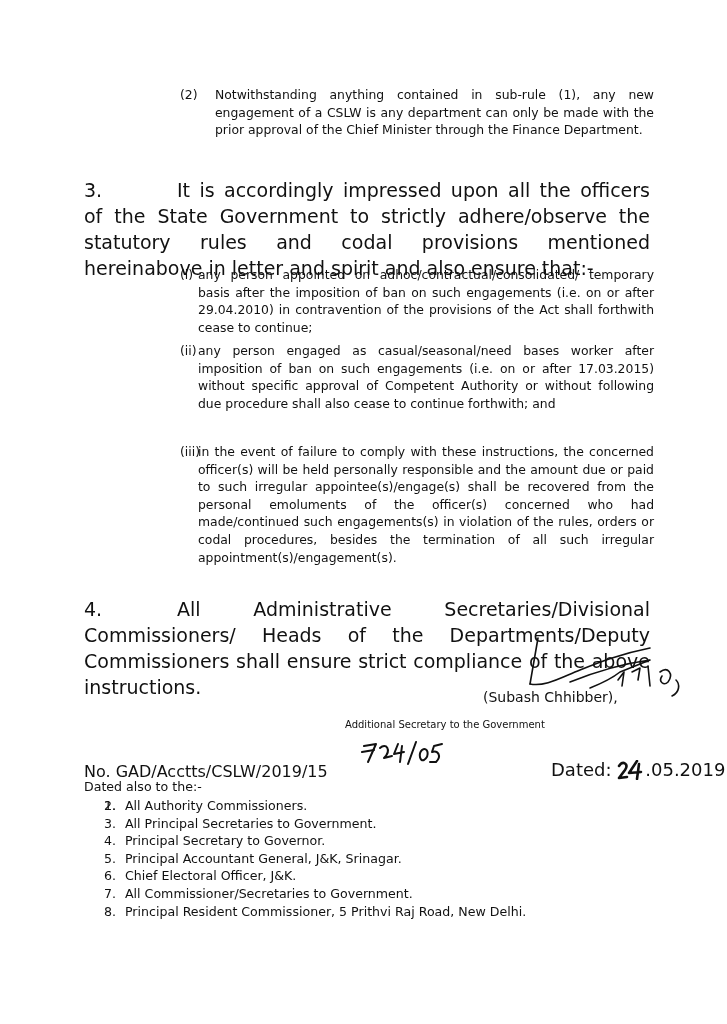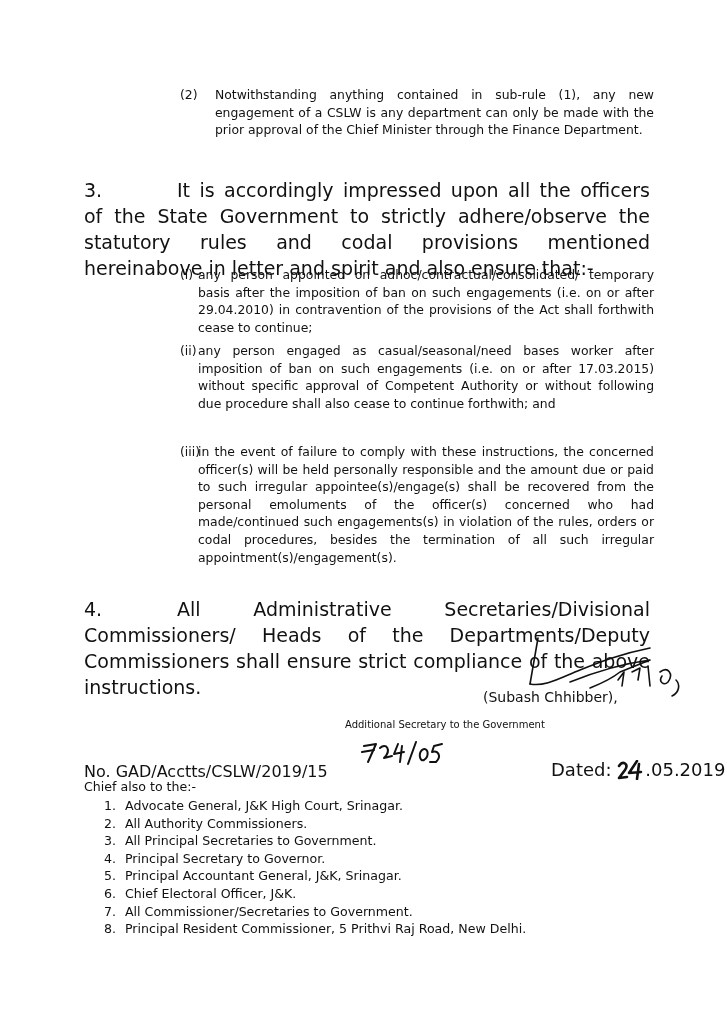--- a/index.html
+++ b/index.html
@@ -105,24 +105,24 @@
 <div class="abs dated">
   <span>Dated:</span>
   <svg class="day" viewBox="0 0 28 20">
     <g fill="none" stroke="#111" stroke-width="2.6" stroke-linecap="round" stroke-linejoin="round">
       <path d="M2 6 c4 -6 10 -2 6 4 l-6 8 l8 -1"></path>
       <path d="M20 1 l-8 12 l12 -1 M22 4 l-2 15"></path>
     </g>
   </svg><span>.05.2019</span>
 </div>
 
-<div class="abs copy-head">Chief also to the:-</div>
+<div class="abs copy-head">Dated also to the:-</div>
 
 <ol class="abs copy-list">
-  <li><span class="n">1.</span><span>Advocate General, J&amp;K High Court, Srinagar.</span></li>
+  <li><span class="n">1.</span></li>
   <li><span class="n">2.</span><span>All Authority Commissioners.</span></li>
   <li><span class="n">3.</span><span>All Principal Secretaries to Government.</span></li>
   <li><span class="n">4.</span><span>Principal Secretary to Governor.</span></li>
   <li><span class="n">5.</span><span>Principal Accountant General, J&amp;K, Srinagar.</span></li>
   <li><span class="n">6.</span><span>Chief Electoral Officer, J&amp;K.</span></li>
   <li><span class="n">7.</span><span>All Commissioner/Secretaries to Government.</span></li>
   <li><span class="n">8.</span><span>Principal Resident Commissioner, 5 Prithvi Raj Road, New Delhi.</span></li>
 </ol>
 
 </body></html>

